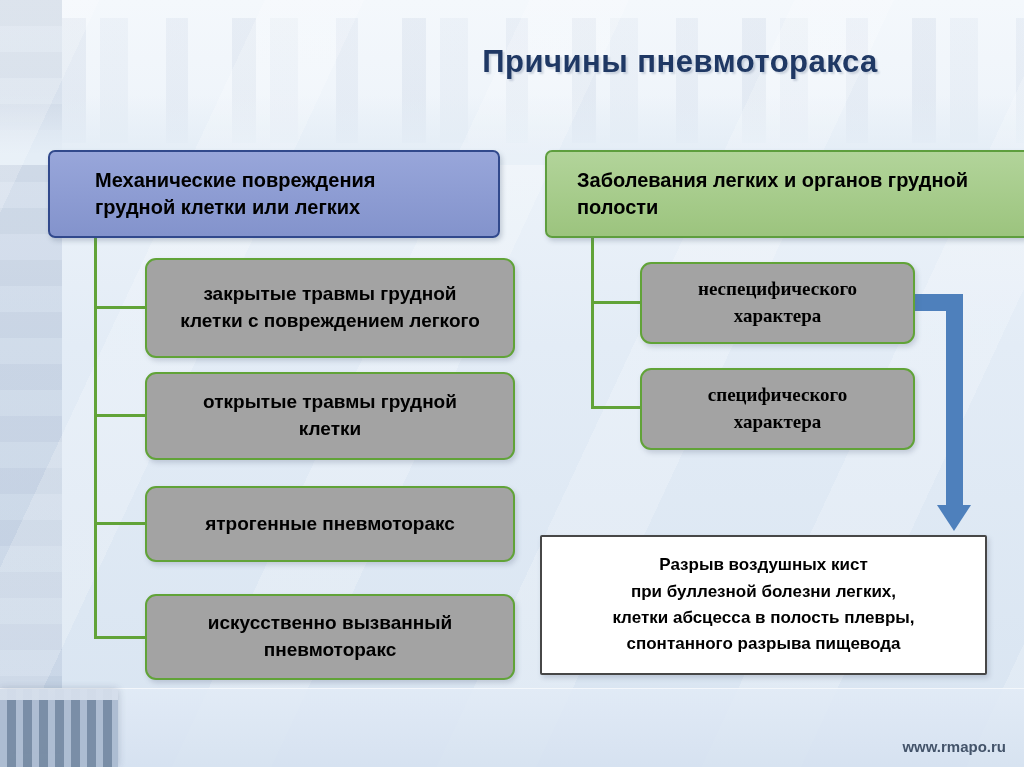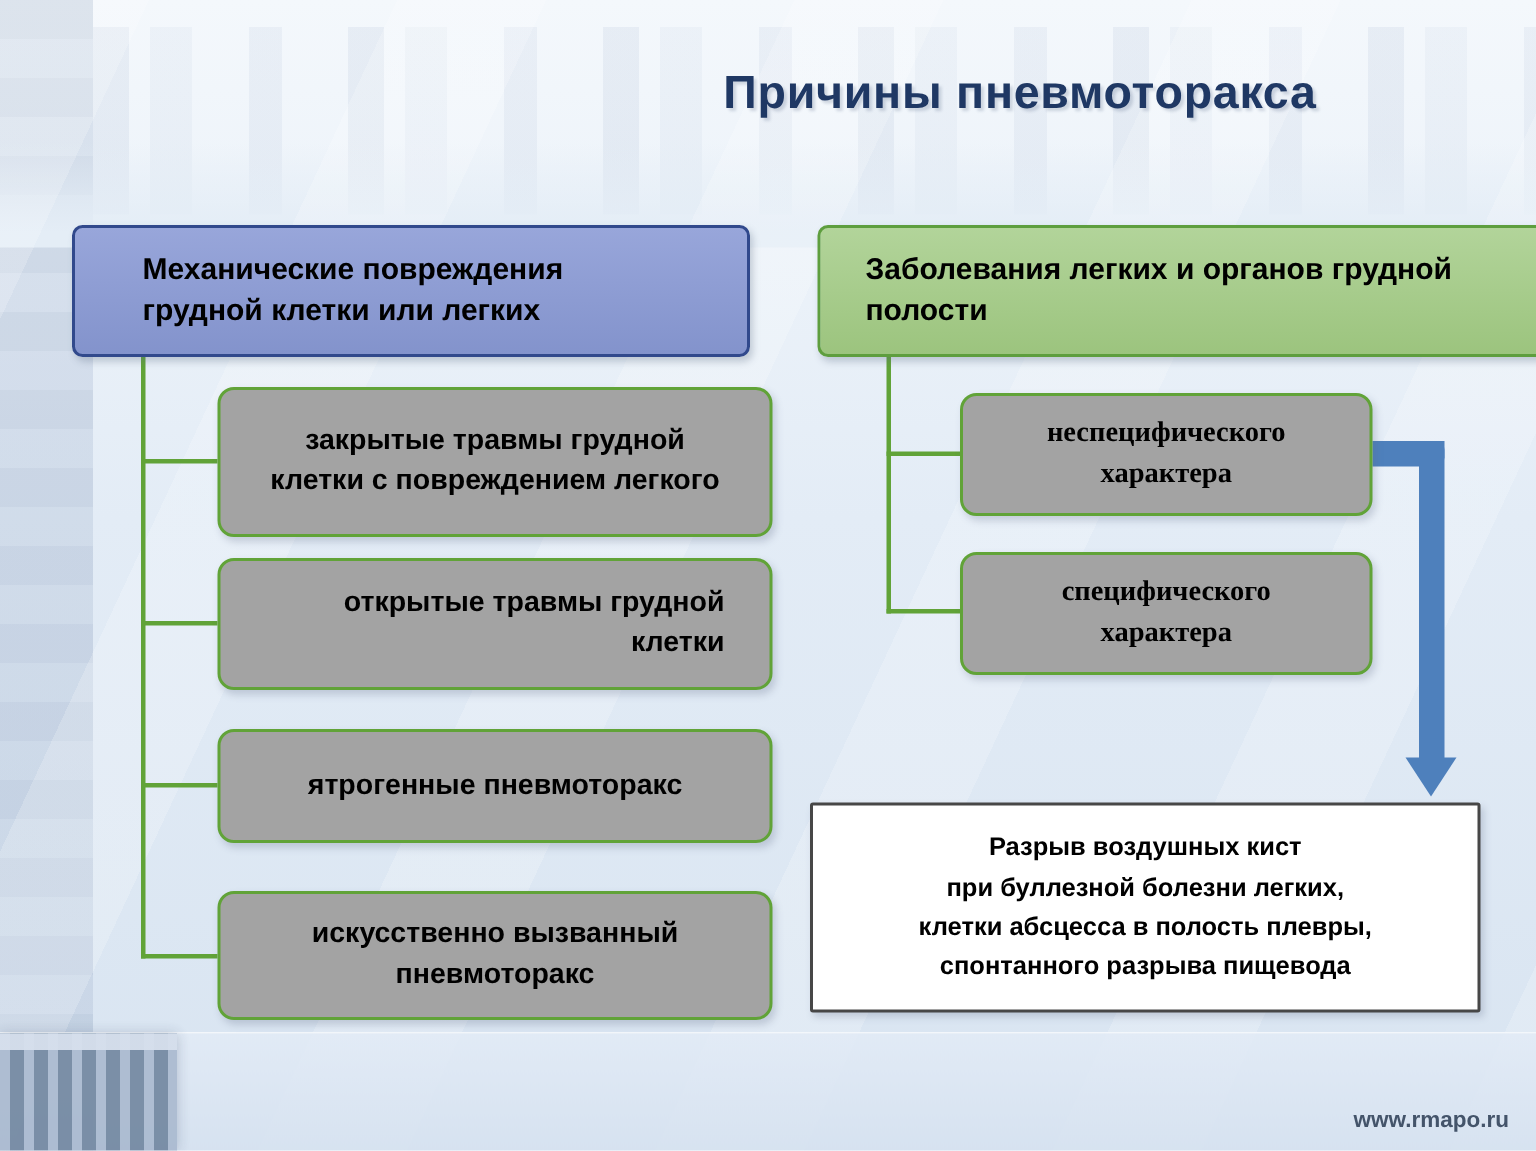--- a/index.html
+++ b/index.html
@@ -77,21 +77,21 @@
   }
   .node{
     z-index:6; display:flex; align-items:center; justify-content:center;
     text-align:center; font-weight:bold; color:#000;
     background:#a3a3a3; border:2px solid #61a338; border-radius:11px;
     font-size:19px; line-height:1.4; padding:0 30px;
     box-shadow:2px 3px 5px rgba(90,105,130,.25);
   }
   .lb{ left:145px; width:370px; }
   .lb1{ top:258px; height:100px; }
-  .lb2{ top:372px; height:88px;text-align:right; }
+  .lb2{ top:372px; height:88px; }
   .lb3{ top:486px; height:76px; }
   .lb4{ top:594px; height:86px; }
   .rb{ left:640px; width:275px; padding:0 20px;font-family:Liberation Serif, serif; }
   .rb1{ top:262px; height:82px; }
   .rb2{ top:368px; height:82px; }
 
   
   .conn{ background:#61a338; z-index:4; }
   .conn-left-v { left:94px;  top:238px; width:3px;  height:401px; }
   .conn-l1     { left:94px;  top:306px; width:51px; height:3px; }

